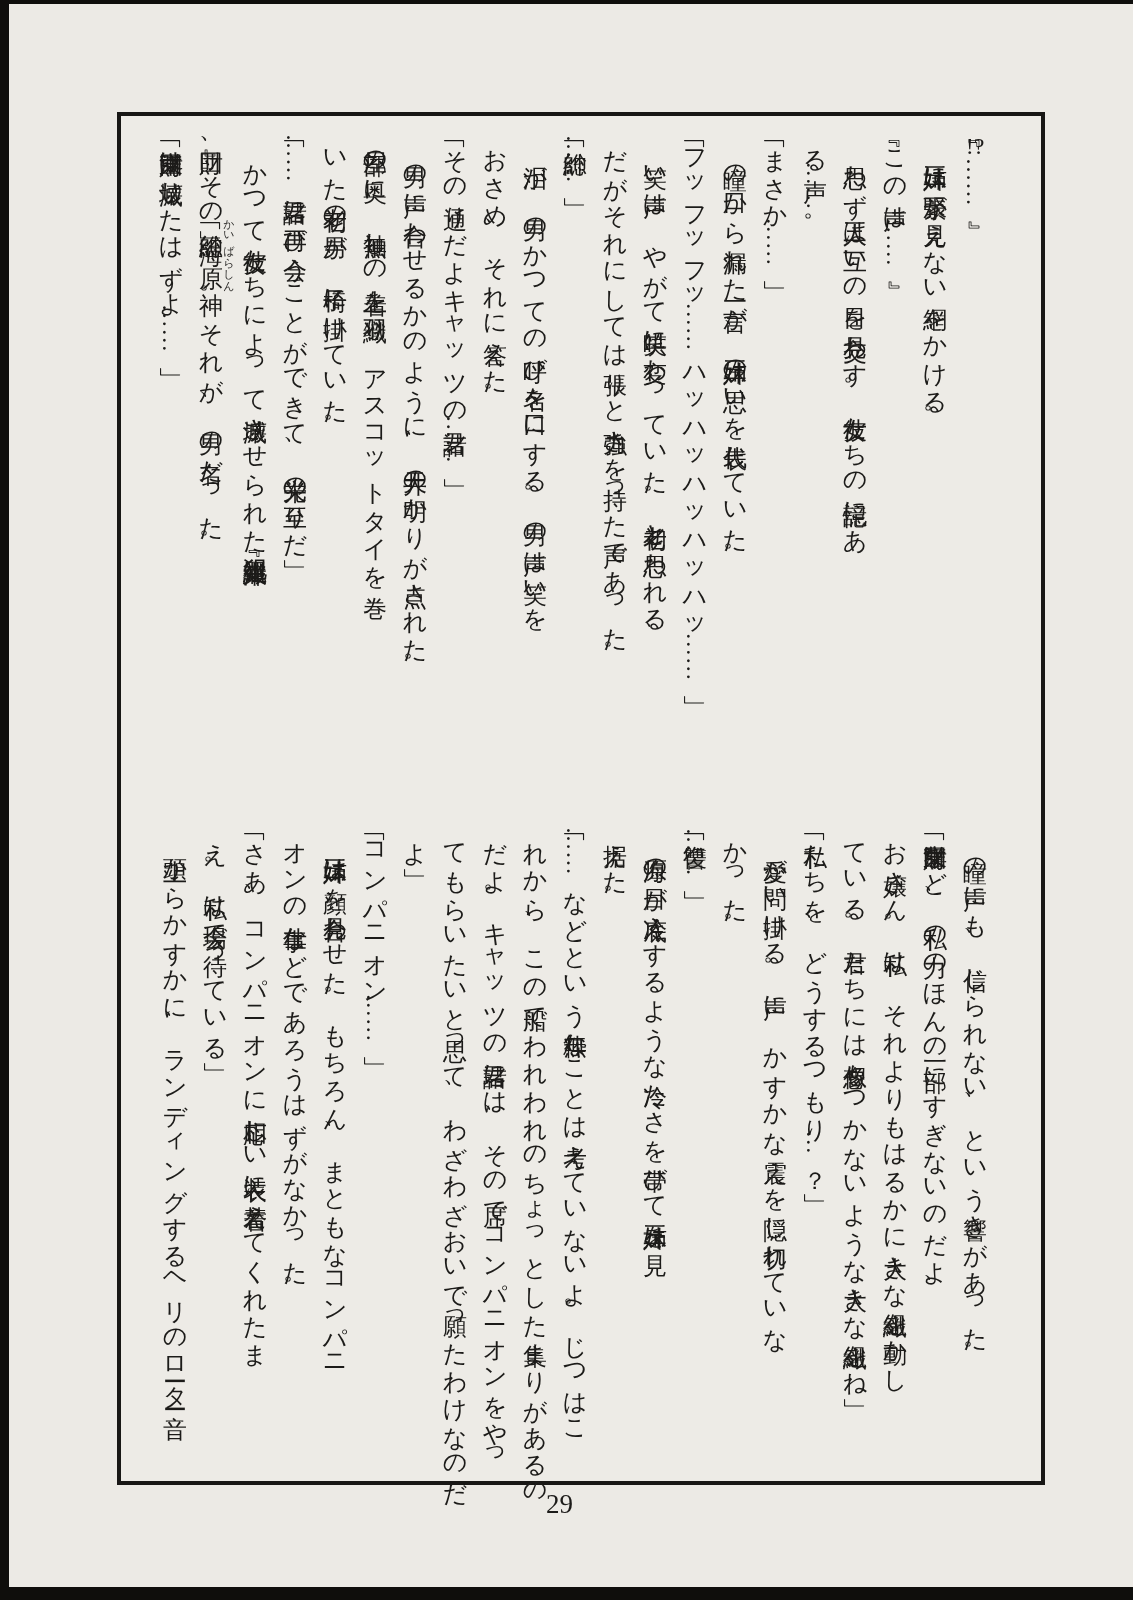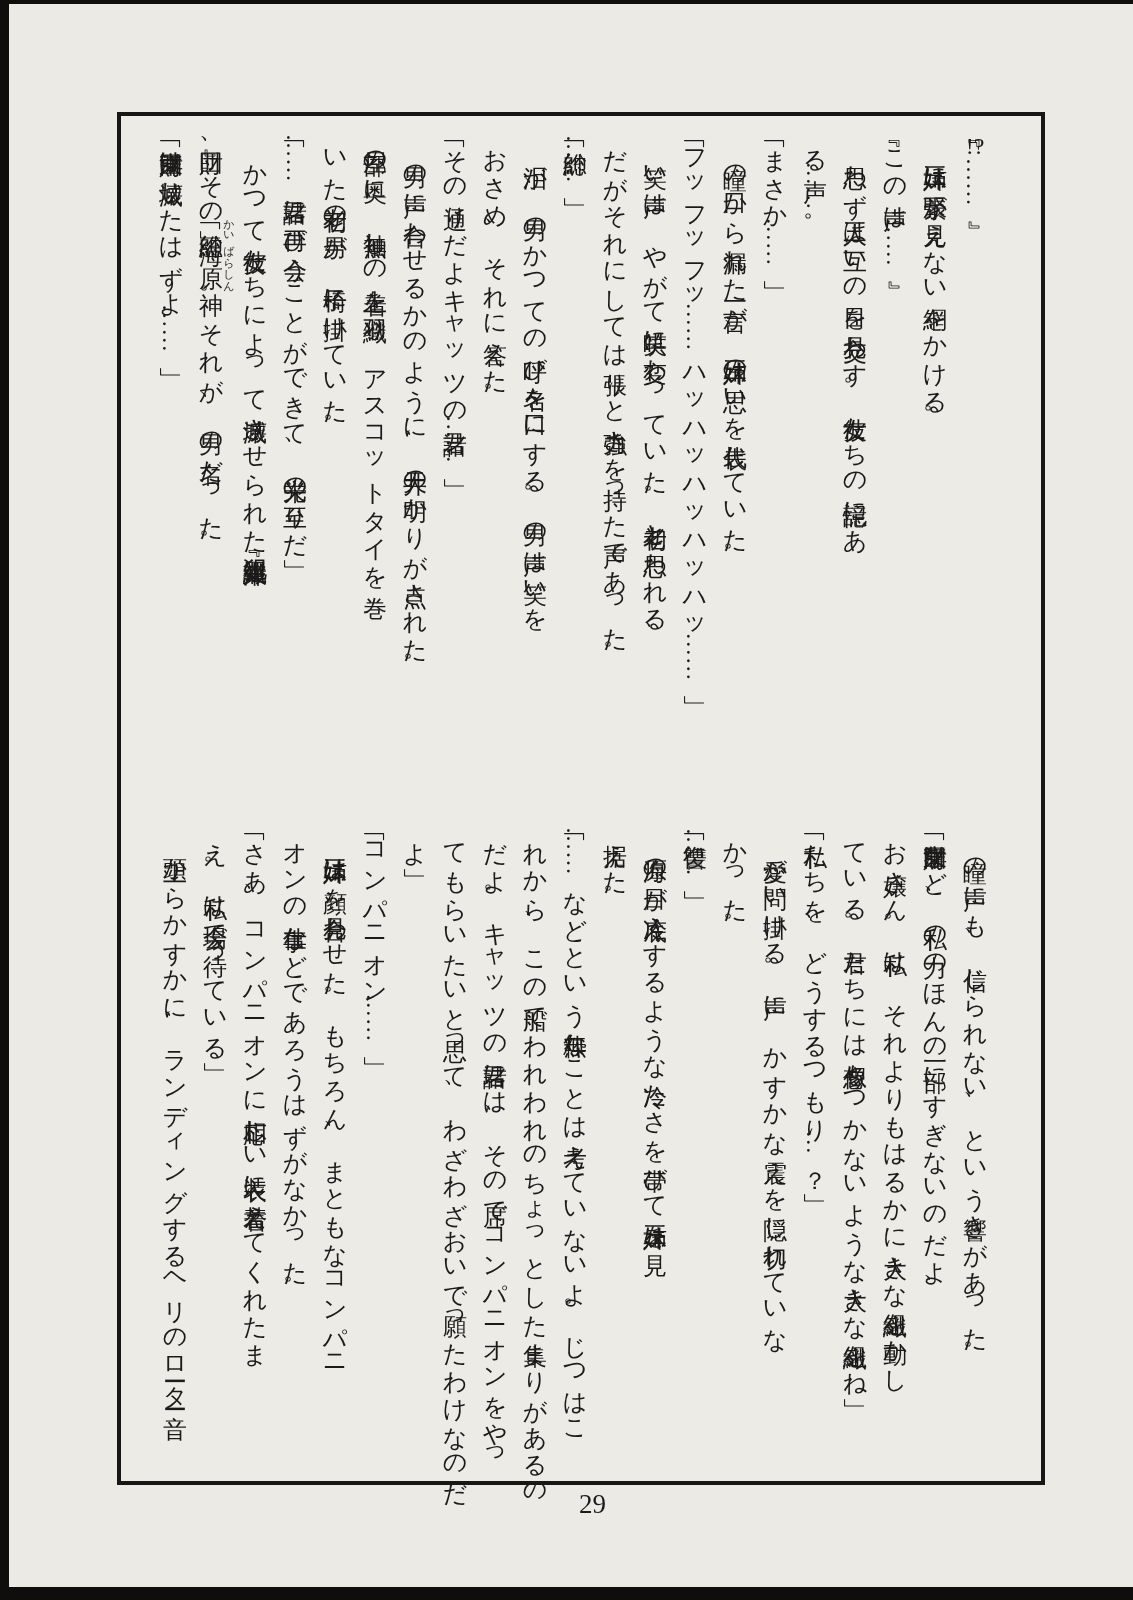--- a/index.html
+++ b/index.html
@@ -50,21 +50,21 @@
   ruby rt {
     font-size:11px;
     letter-spacing:0;
     color:#2a2927;
   }
 
   .page-number {
     position:absolute;
     left:546px; top:1489px;
     width:60px;
-    text-align:right;
+    text-align:left;
     font-size:27px;
     color:#1c1b19;
   }
 </style>
 </head>
 <body>
 
 <div class="scan-edge left"></div>
 <div class="scan-edge top"></div>
 <div class="scan-edge bottom"></div>

